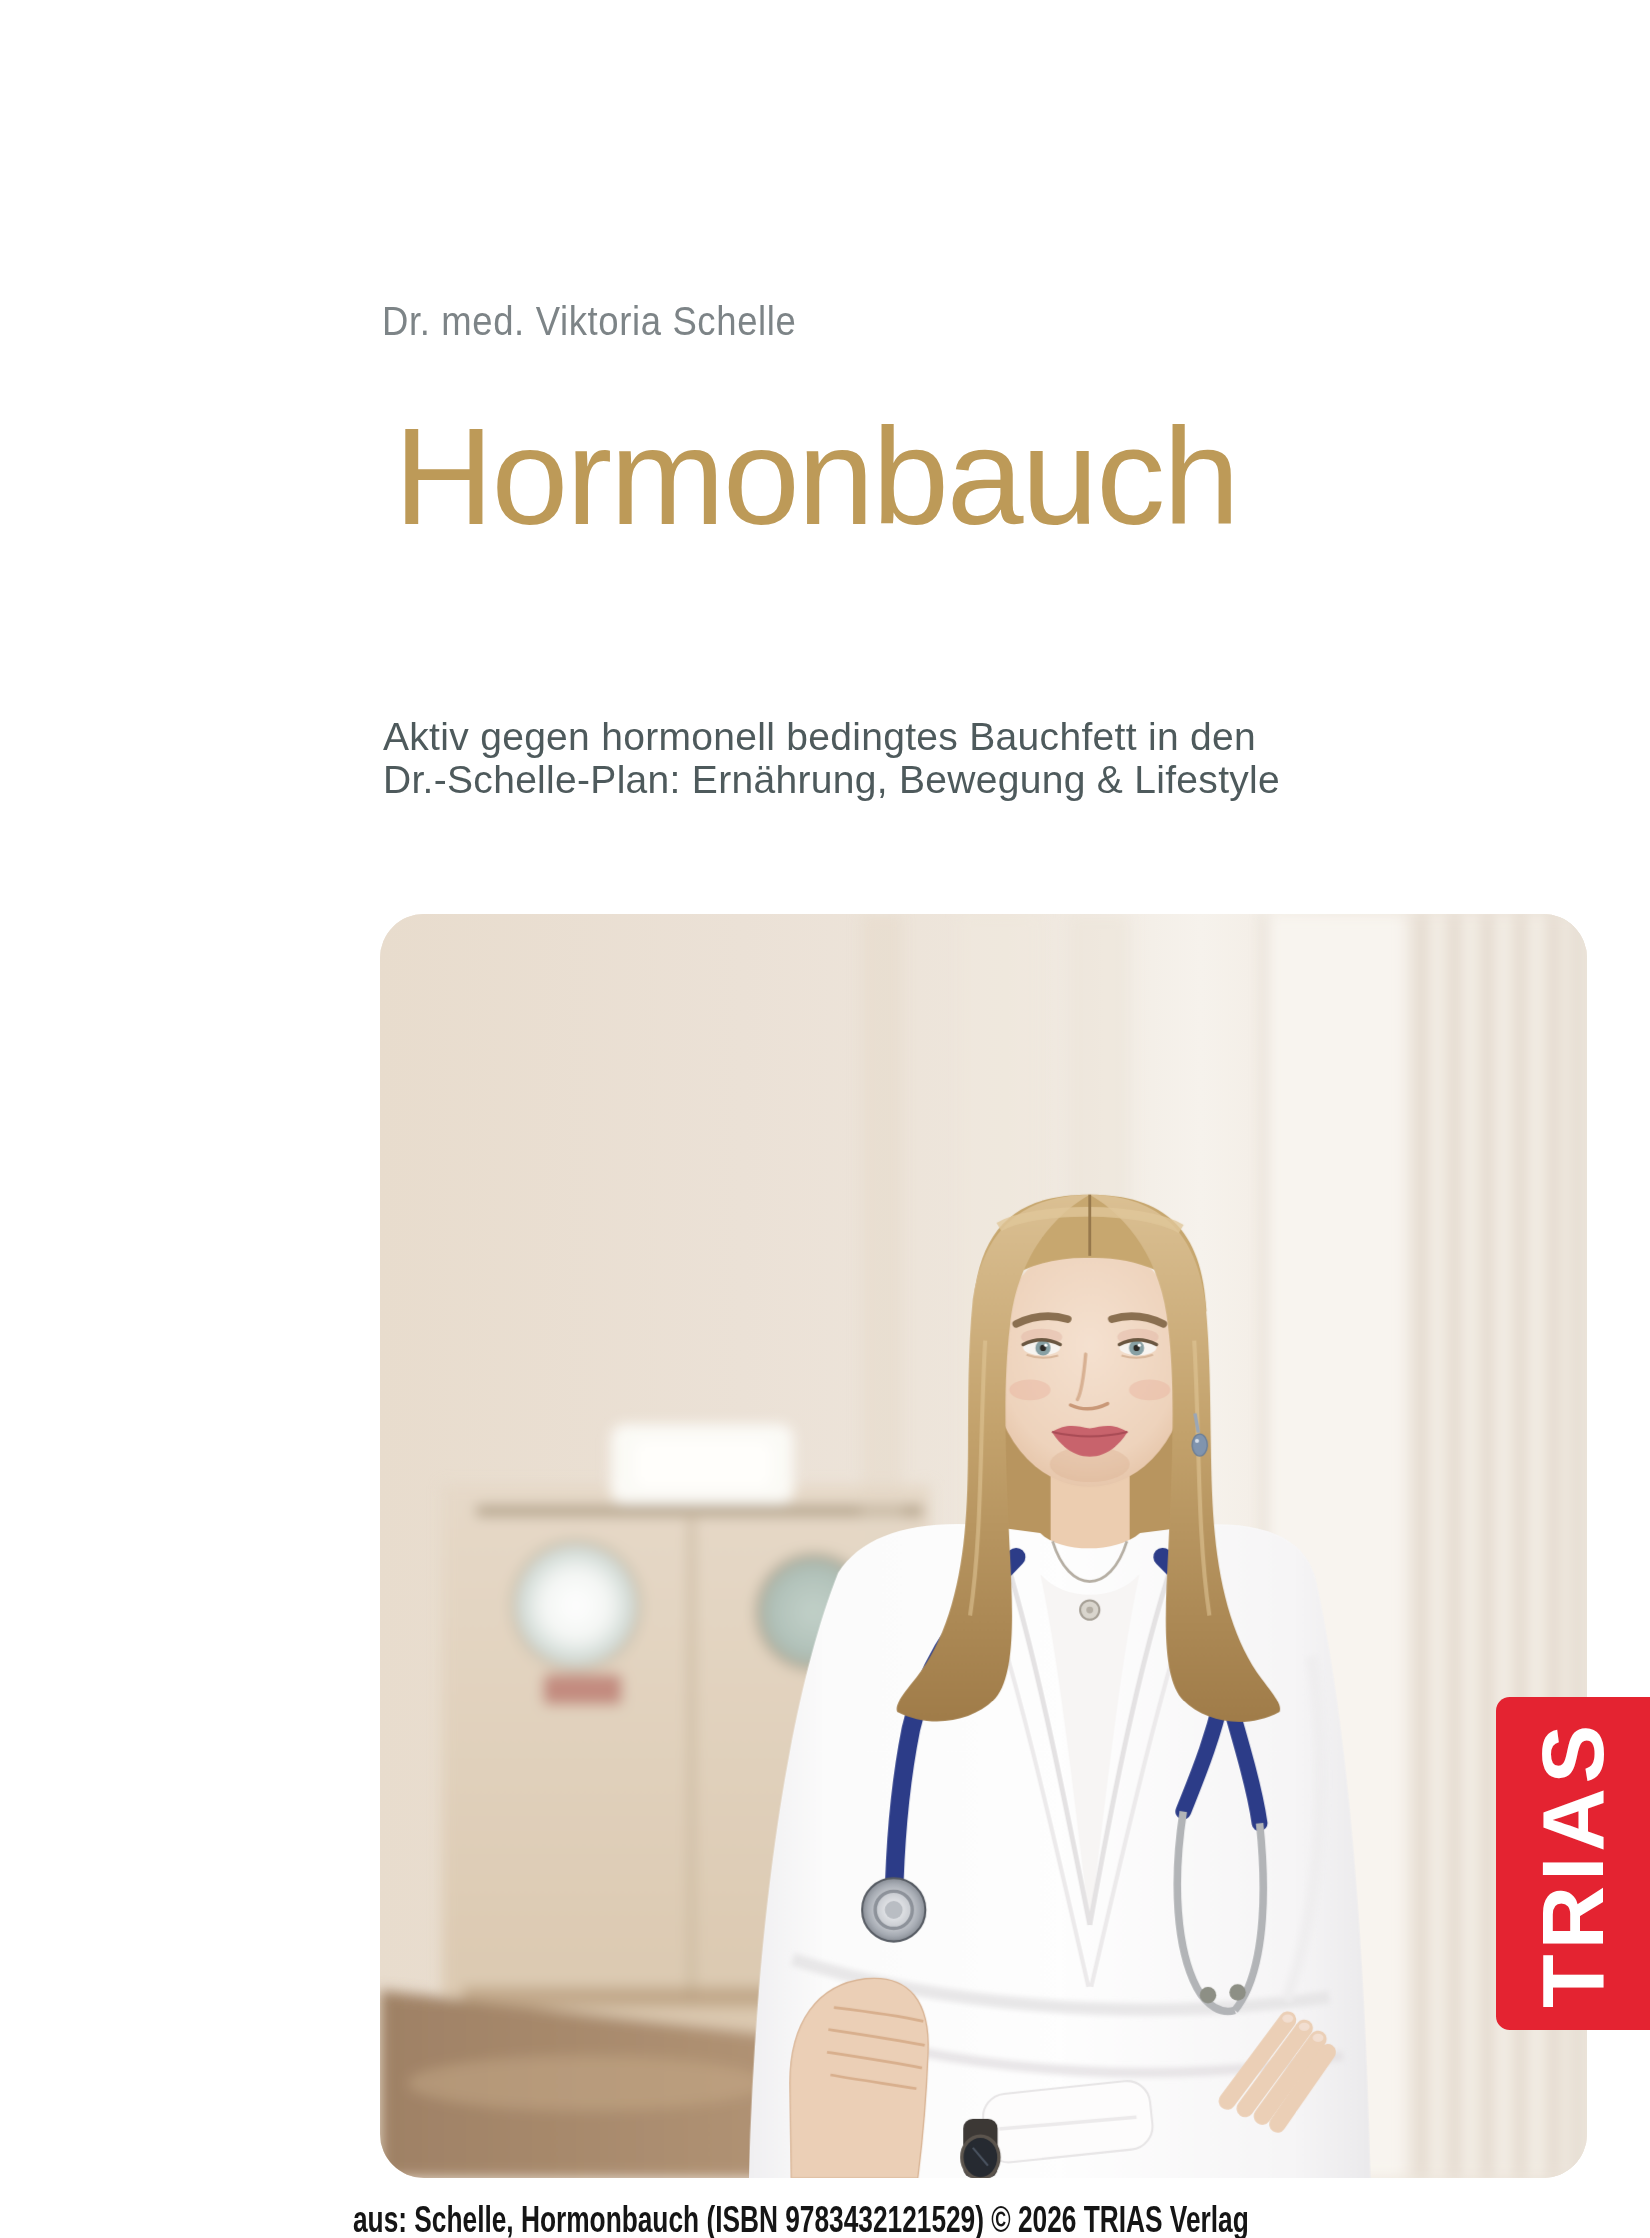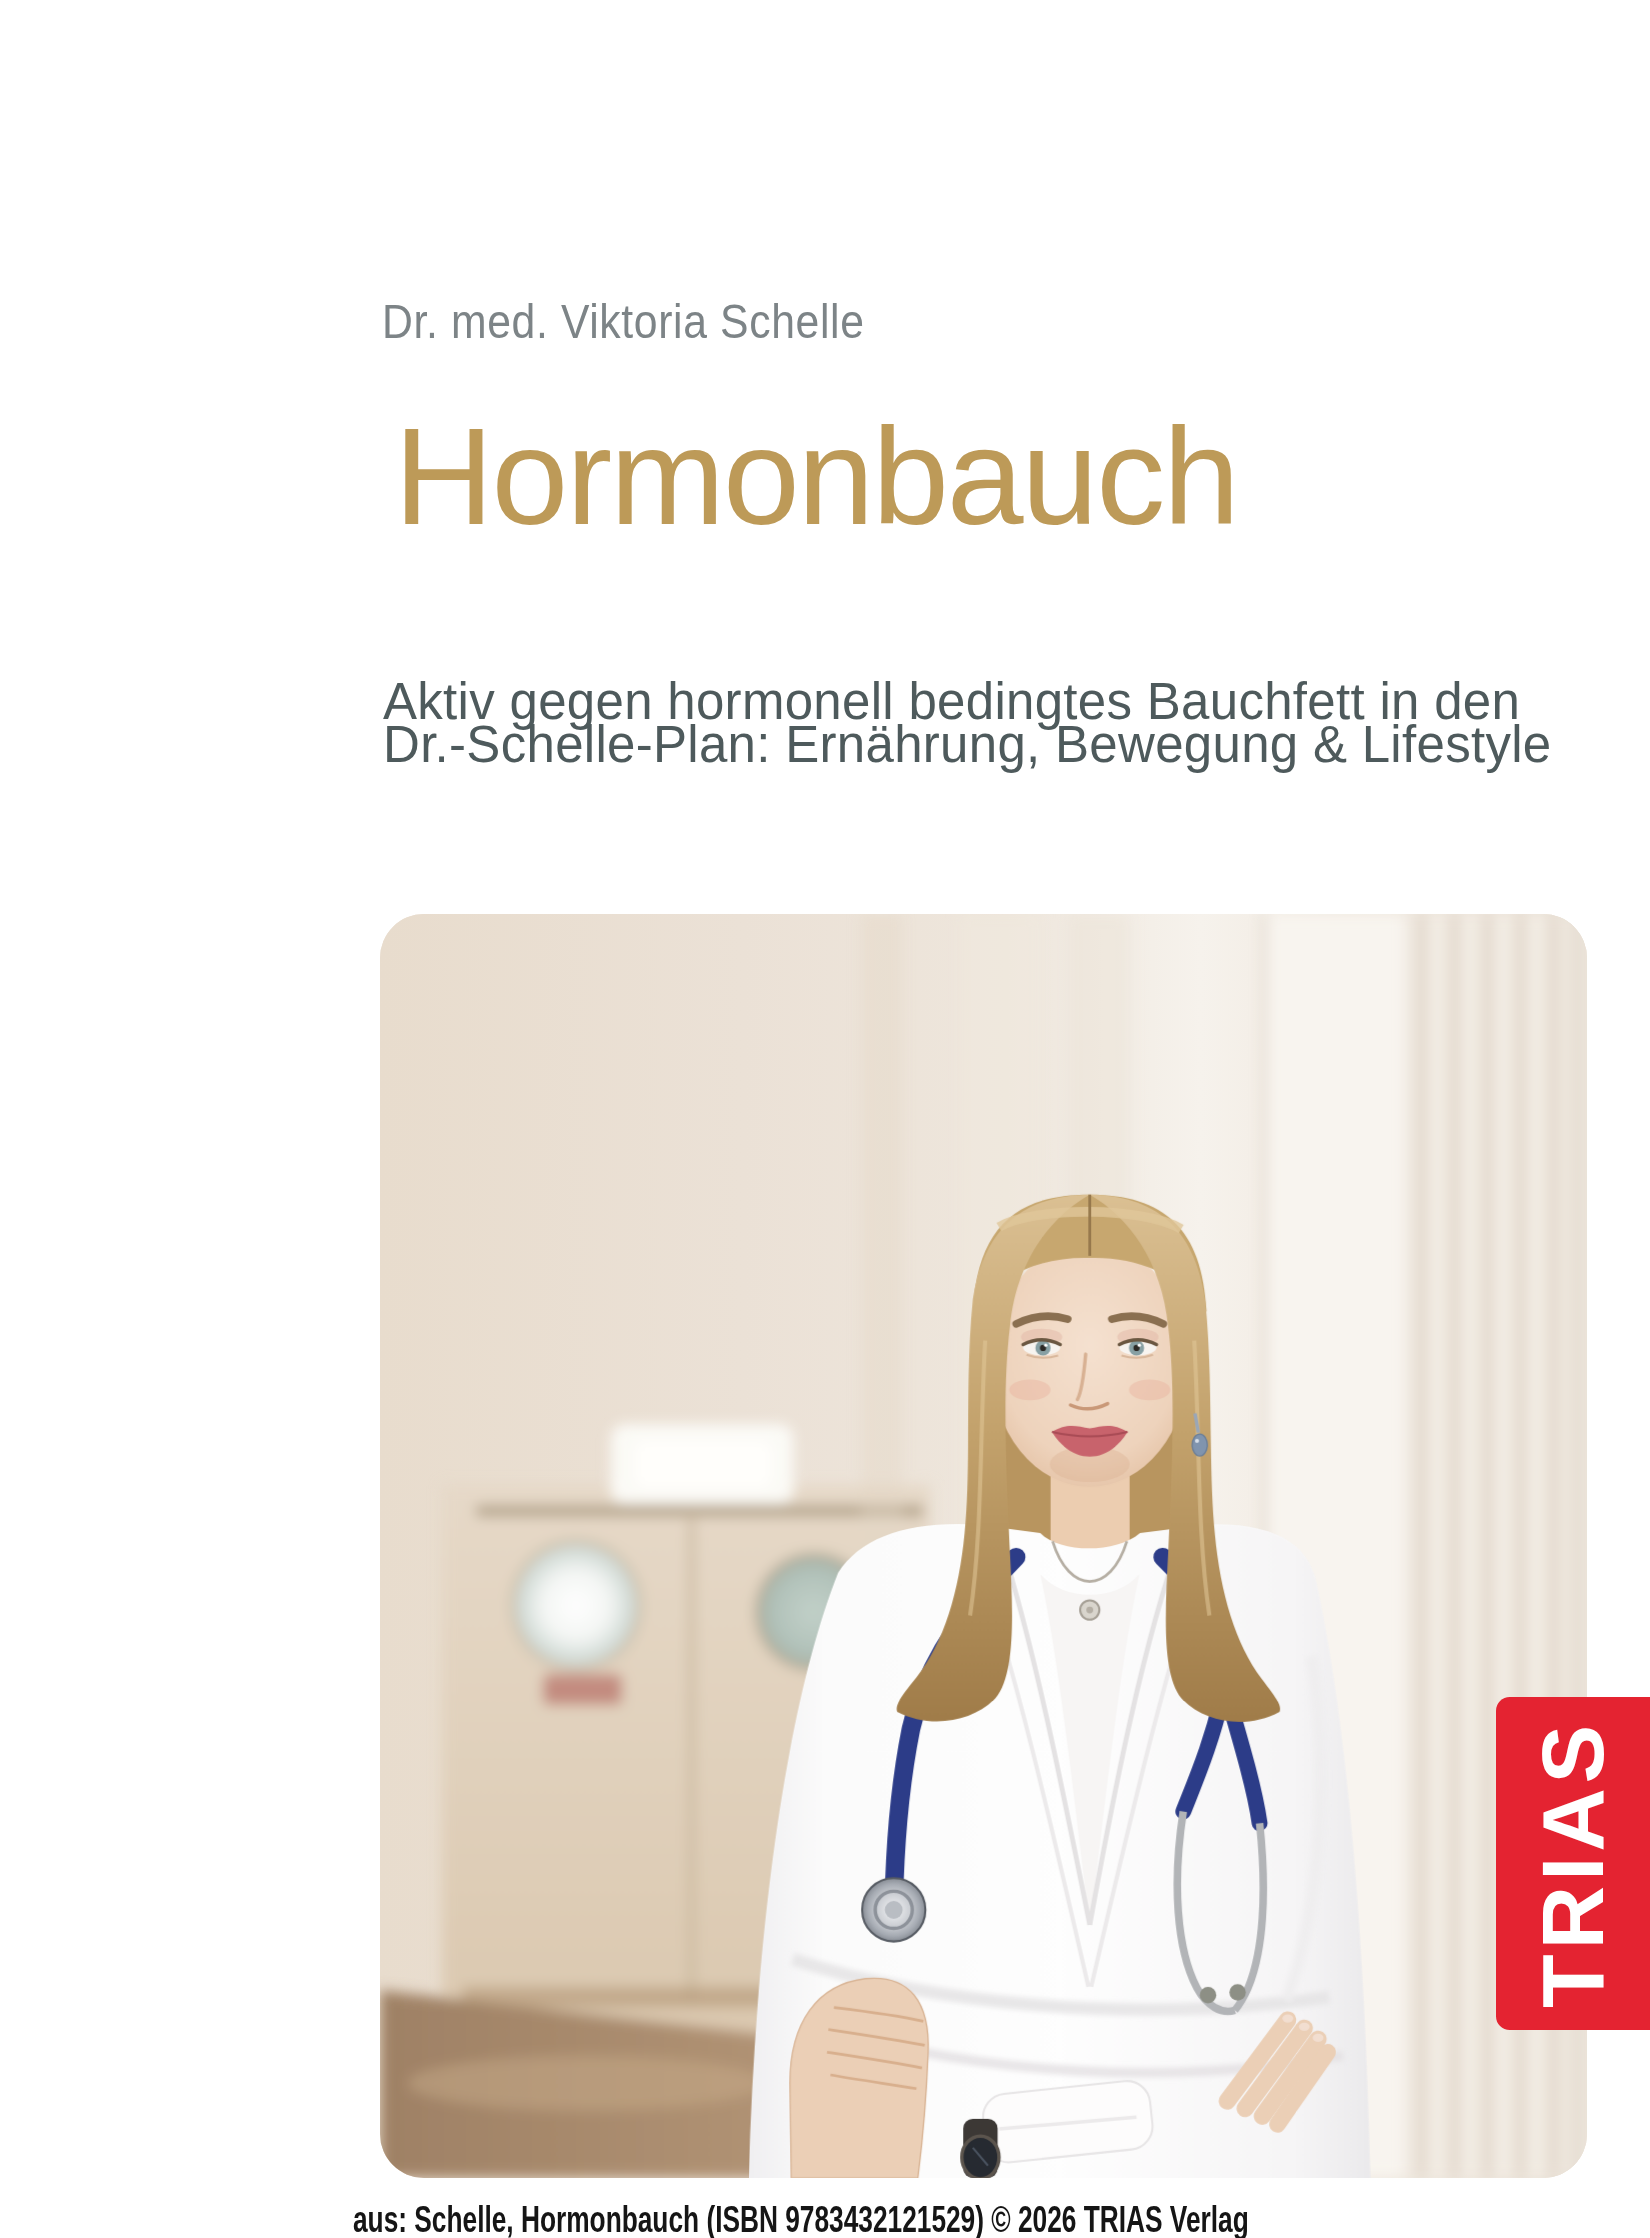--- a/index.html
+++ b/index.html
@@ -7,42 +7,42 @@
     position:relative;
     width:1650px;
     height:2239px;
     background:#ffffff;
     overflow:hidden;
     font-family:"Liberation Sans", sans-serif;
   }
   .author{
     position:absolute;
     left:382px; top:301px;
-    font-size:48px;
+    font-size:41px;
     line-height:41px;
     color:#7d8487;
     letter-spacing:0.7px;
     white-space:nowrap;
   }
   .author .squeeze{display:inline-block;transform:scaleX(.89);transform-origin:left center;}
   .title{
     position:absolute;
     left:378px; top:391px;
     margin:16px;
     font-size:138px;
     line-height:138px;
     font-weight:normal;
     letter-spacing:-2.1px;
     color:#bd9a58;
     white-space:nowrap;
   }
   .subtitle{
     position:absolute;
-    left:383px; top:680px;
-    font-size:51px;
+    left:383px; top:715px;
+    font-size:39px;
     line-height:43px;
     color:#4e5a5c;
     letter-spacing:0.3px;
   }
   .subtitle div{white-space:nowrap;}
   .photo{
     position:absolute;
     left:380px; top:914px;
     width:1207px; height:1264px;
     border-radius:44px;

